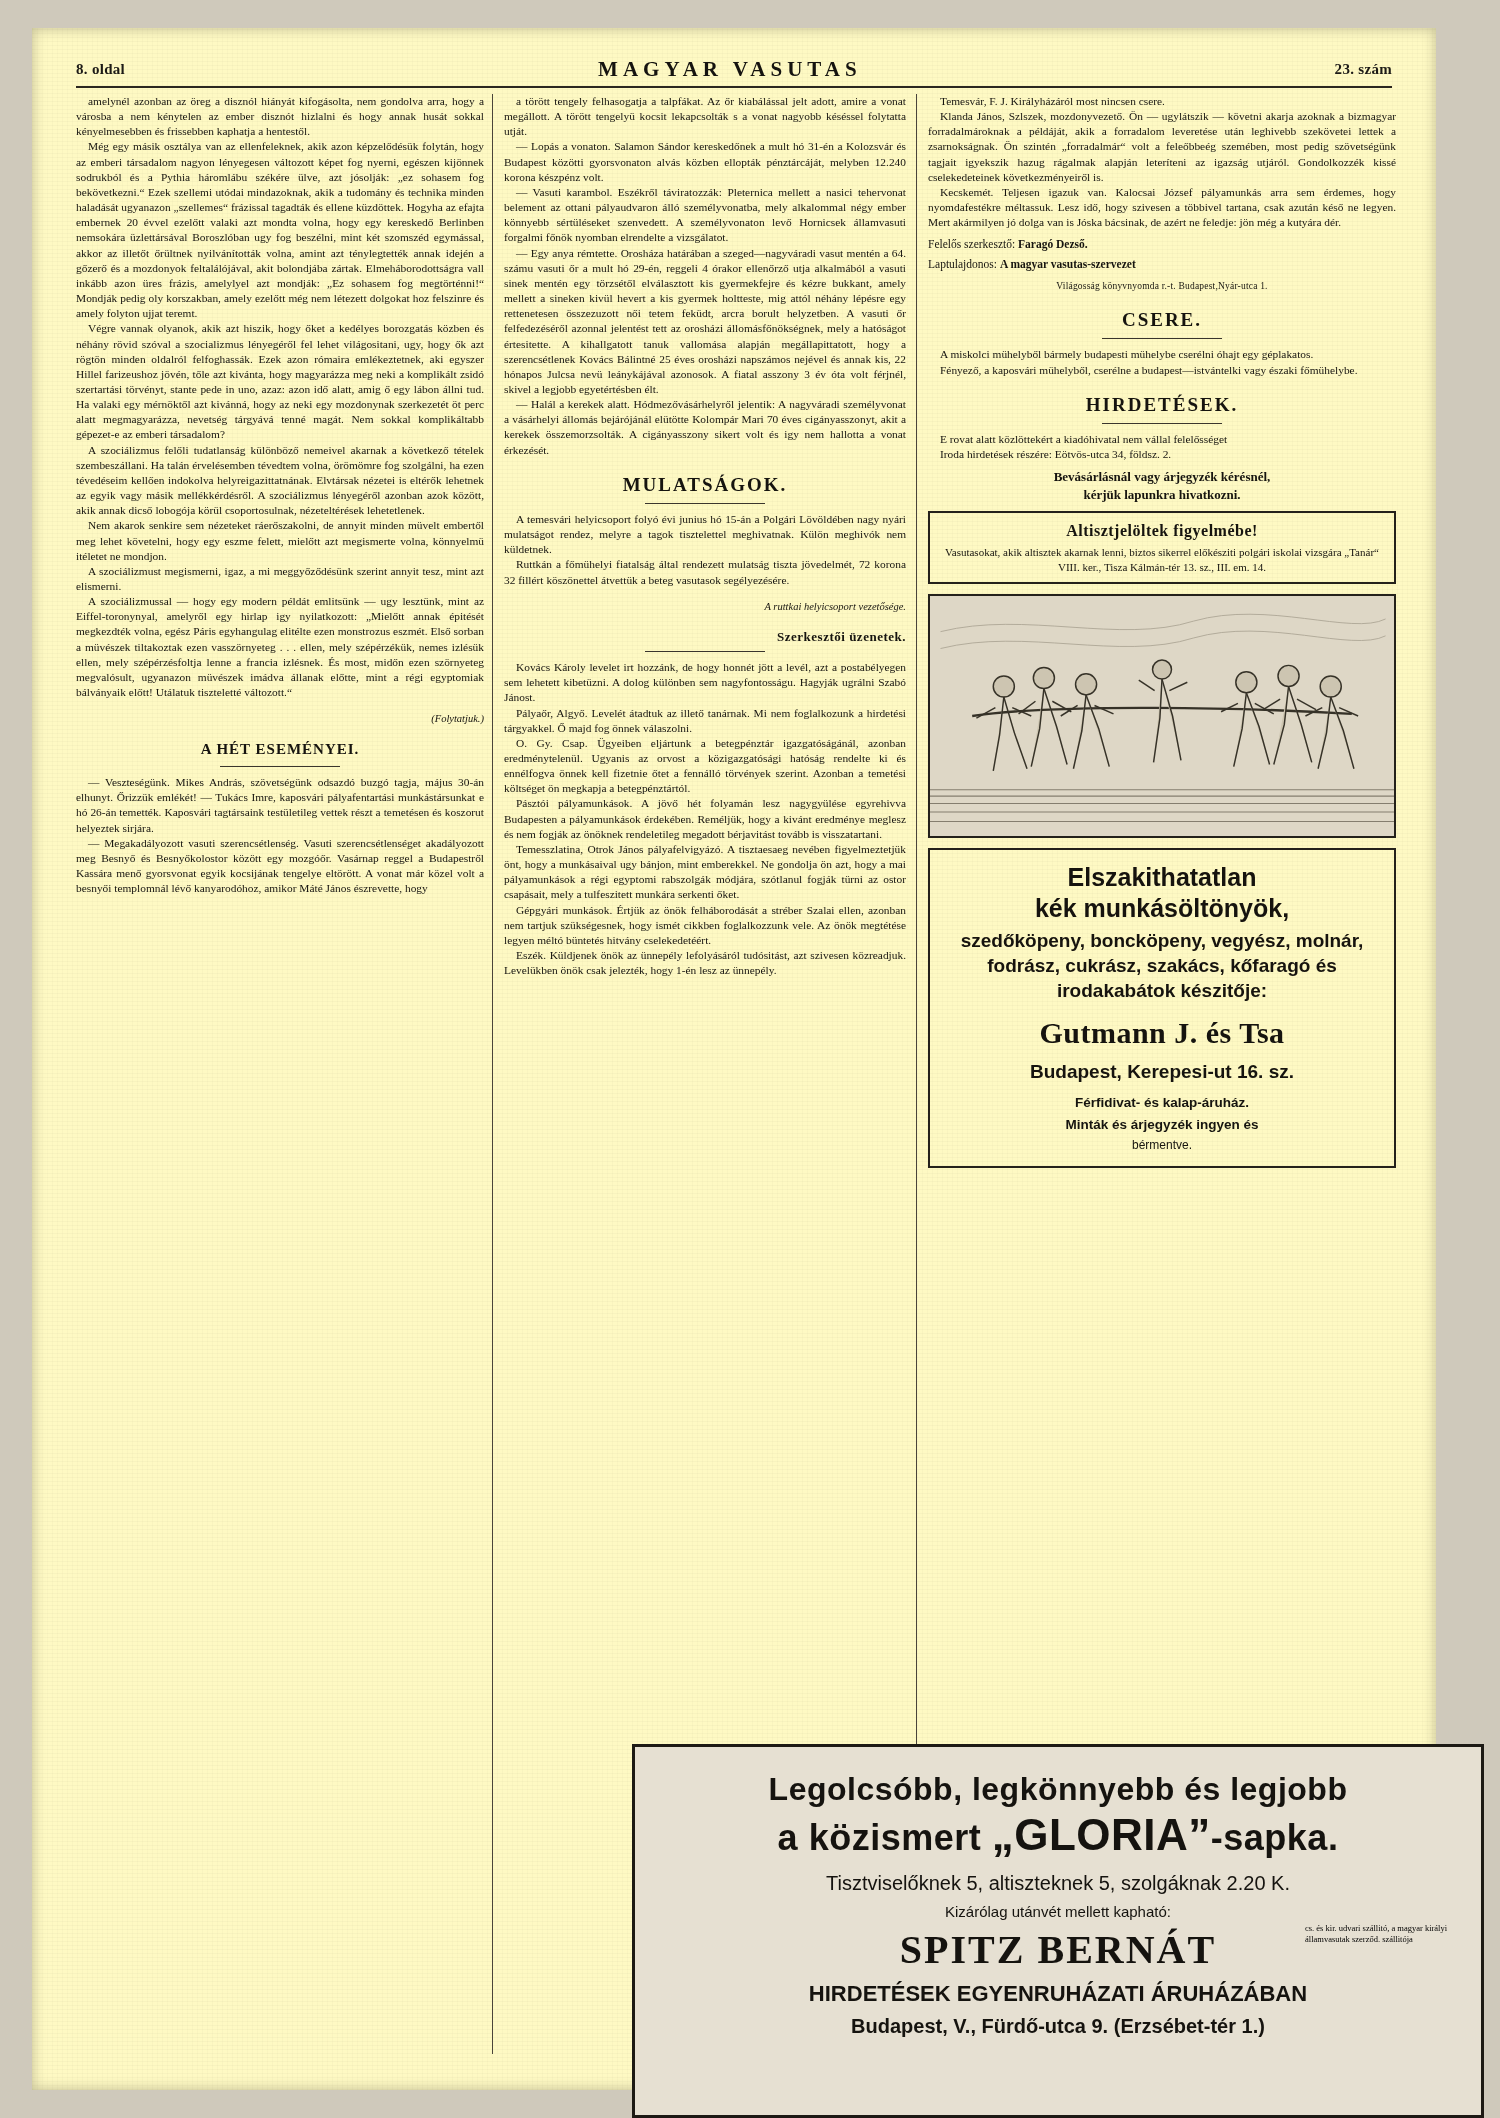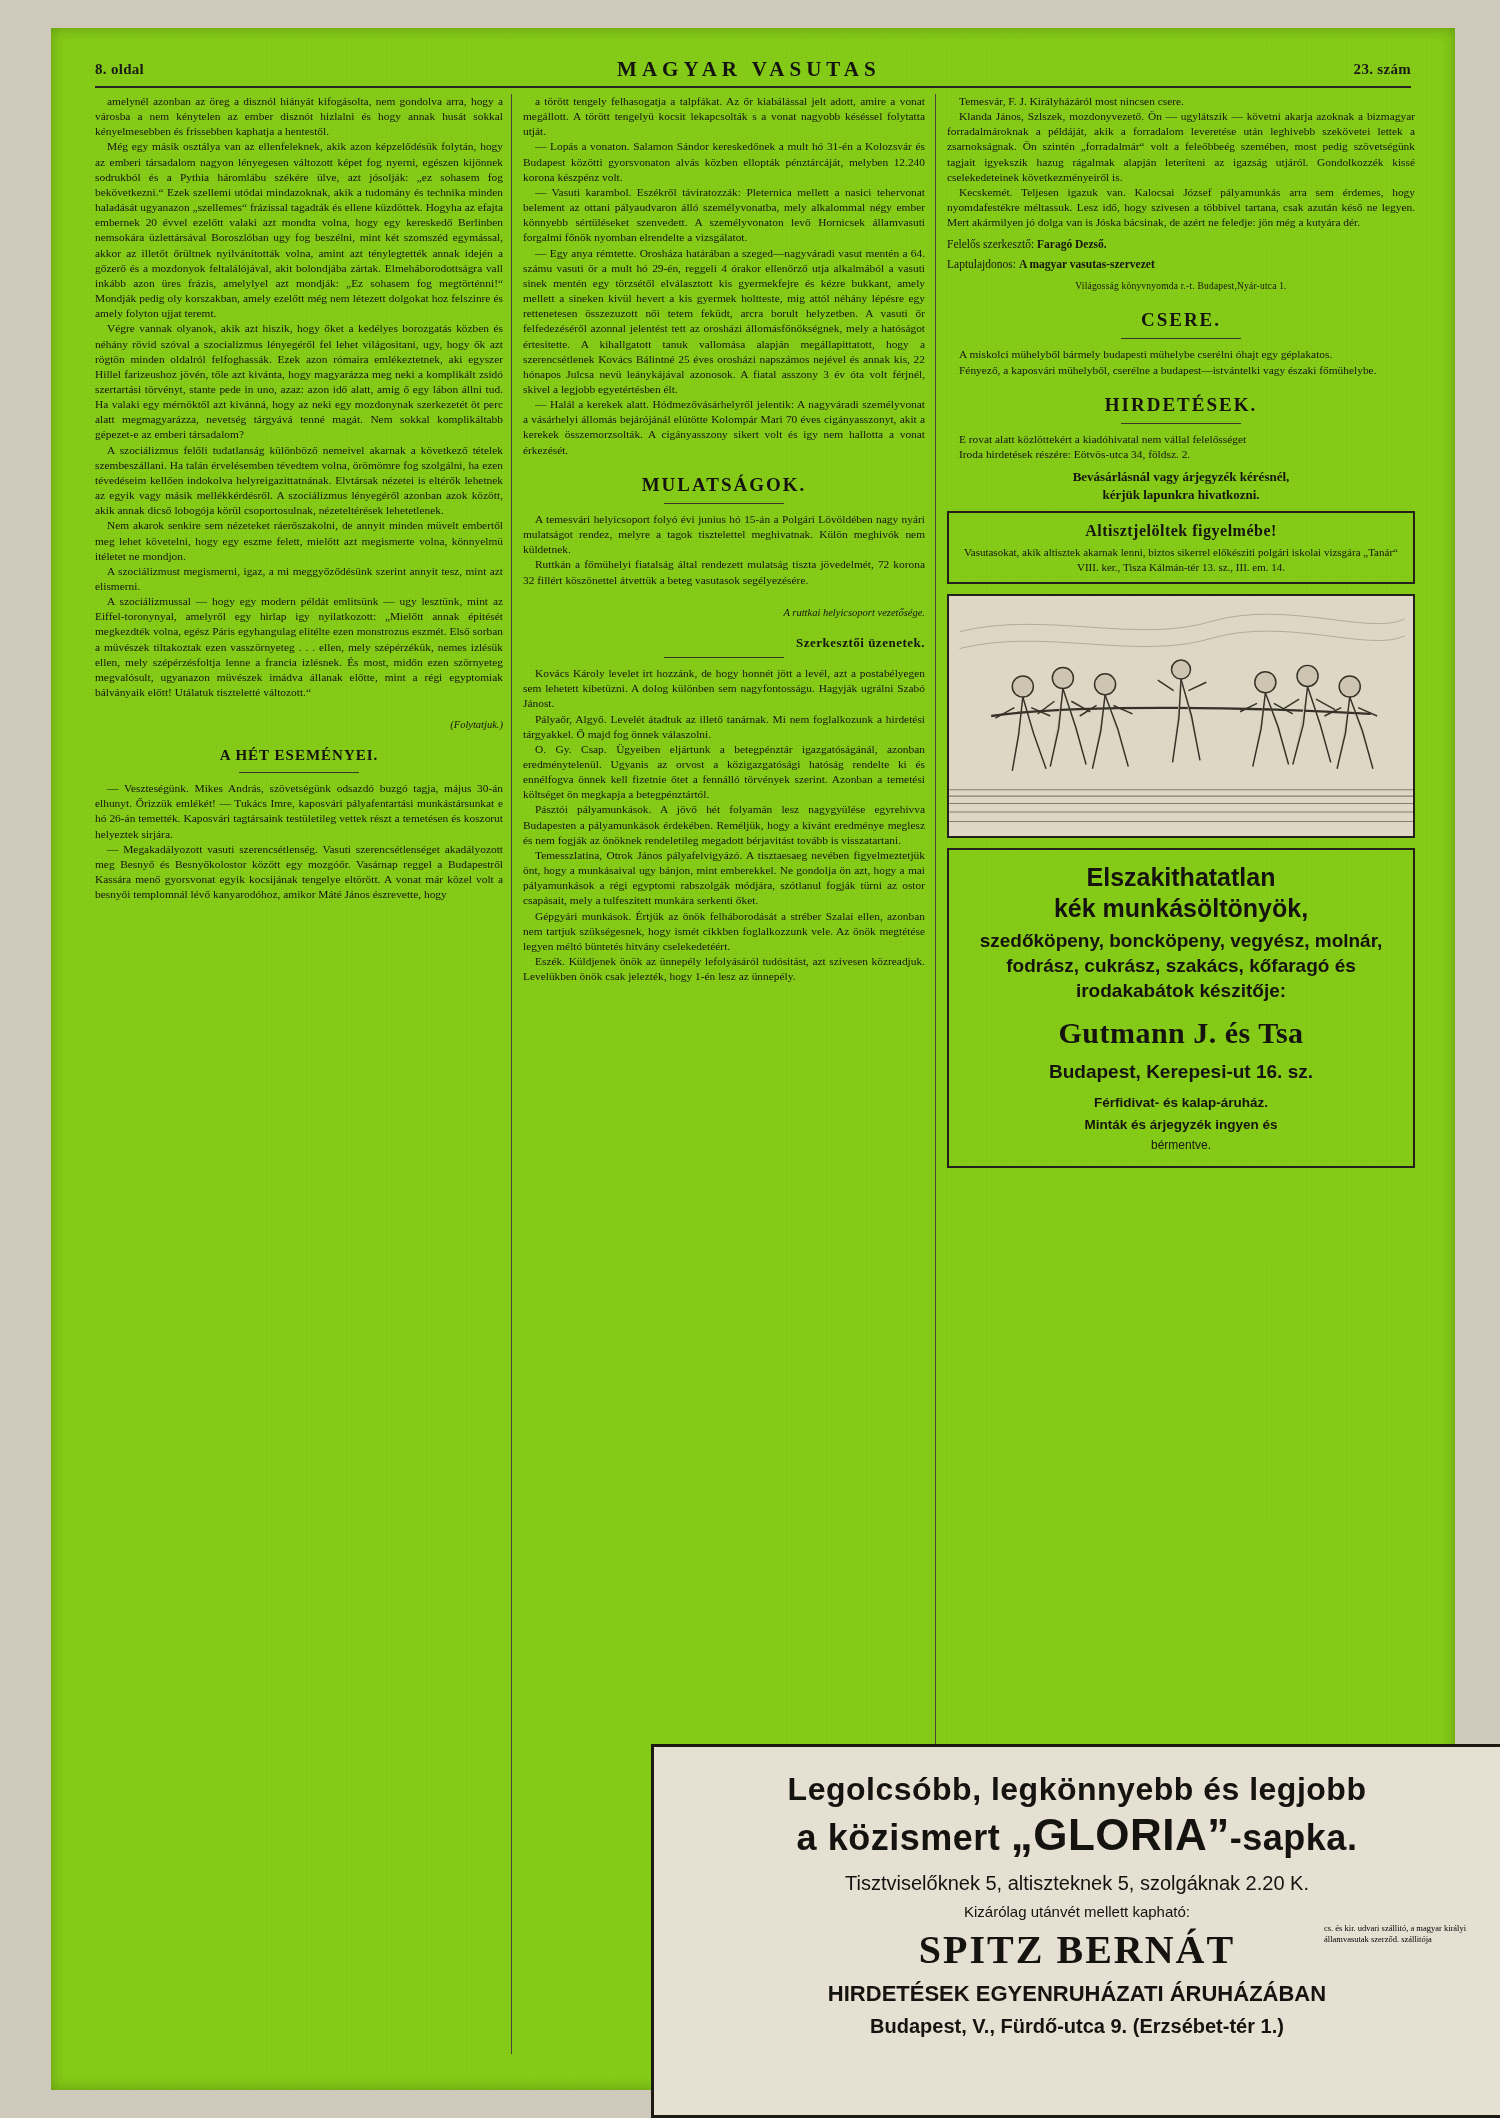--- a/index.html
+++ b/index.html
@@ -5,22 +5,22 @@
   html,body{margin:0;padding:0;background:#b9b3a6;}
   body{font-family:"Liberation Serif", serif;}
   .page{
     position:relative;
     width:1500px;height:2118px;
     background:#cfc9bb;
     margin:0 auto;
     overflow:hidden;
   }
   .paper{
-    position:absolute;left:51px;top:28px;width:1404px;height:2062px;
-    background:#84cc16;
+    position:absolute;left:32px;top:28px;width:1404px;height:2062px;
+    background:#fef9c3;
     box-shadow:0 0 14px rgba(0,0,0,.25) inset;
   }
   
   .paper:before{
     content:"";position:absolute;inset:0;
     background:
       repeating-linear-gradient(0deg, rgba(120,110,90,.045) 0 1px, transparent 1px 4px),
       repeating-linear-gradient(90deg, rgba(120,110,90,.035) 0 1px, transparent 1px 5px);
     pointer-events:none;
   }
@@ -57,21 +57,21 @@
 
   .sechead{
     text-align:center;font-weight:bold;letter-spacing:1px;
     margin:14px 0 6px;font-size:15px;
   }
   .sechead.big{font-size:19px;letter-spacing:2px;}
   .sechead.small{font-size:13px;letter-spacing:.5px;text-align:right;}
   .hr-short{
     width:120px;height:0;border-top:1px solid #3a352c;margin:5px auto 8px;
   }
-  .sig{text-align:right;font-style:italic;font-size:10.5px;margin-top:18px;}
+  .sig{text-align:right;font-style:italic;font-size:10.5px;margin-top:12px;}
   .center{text-align:center;}
   b,strong{font-weight:bold;}
 
   .colophon{font-size:11.5px;line-height:1.5;margin-top:6px;}
   .colophon .ln{margin:2px 0;}
   .colophon .tiny{font-size:9.5px;text-align:center;margin-top:6px;letter-spacing:.2px;}
   .notice{
     border:2px solid #24211b;margin-top:8px;padding:7px 3px;text-align:center;
     font-size:11px;line-height:1.35;
   }

